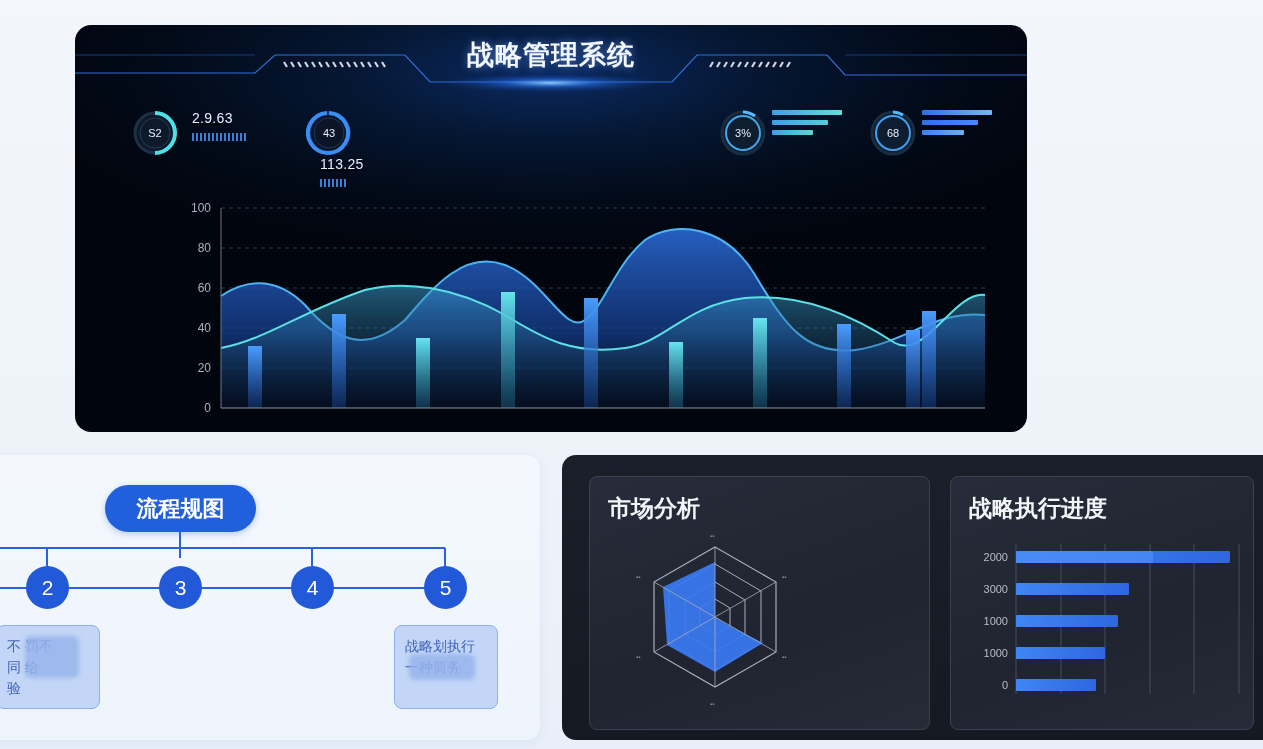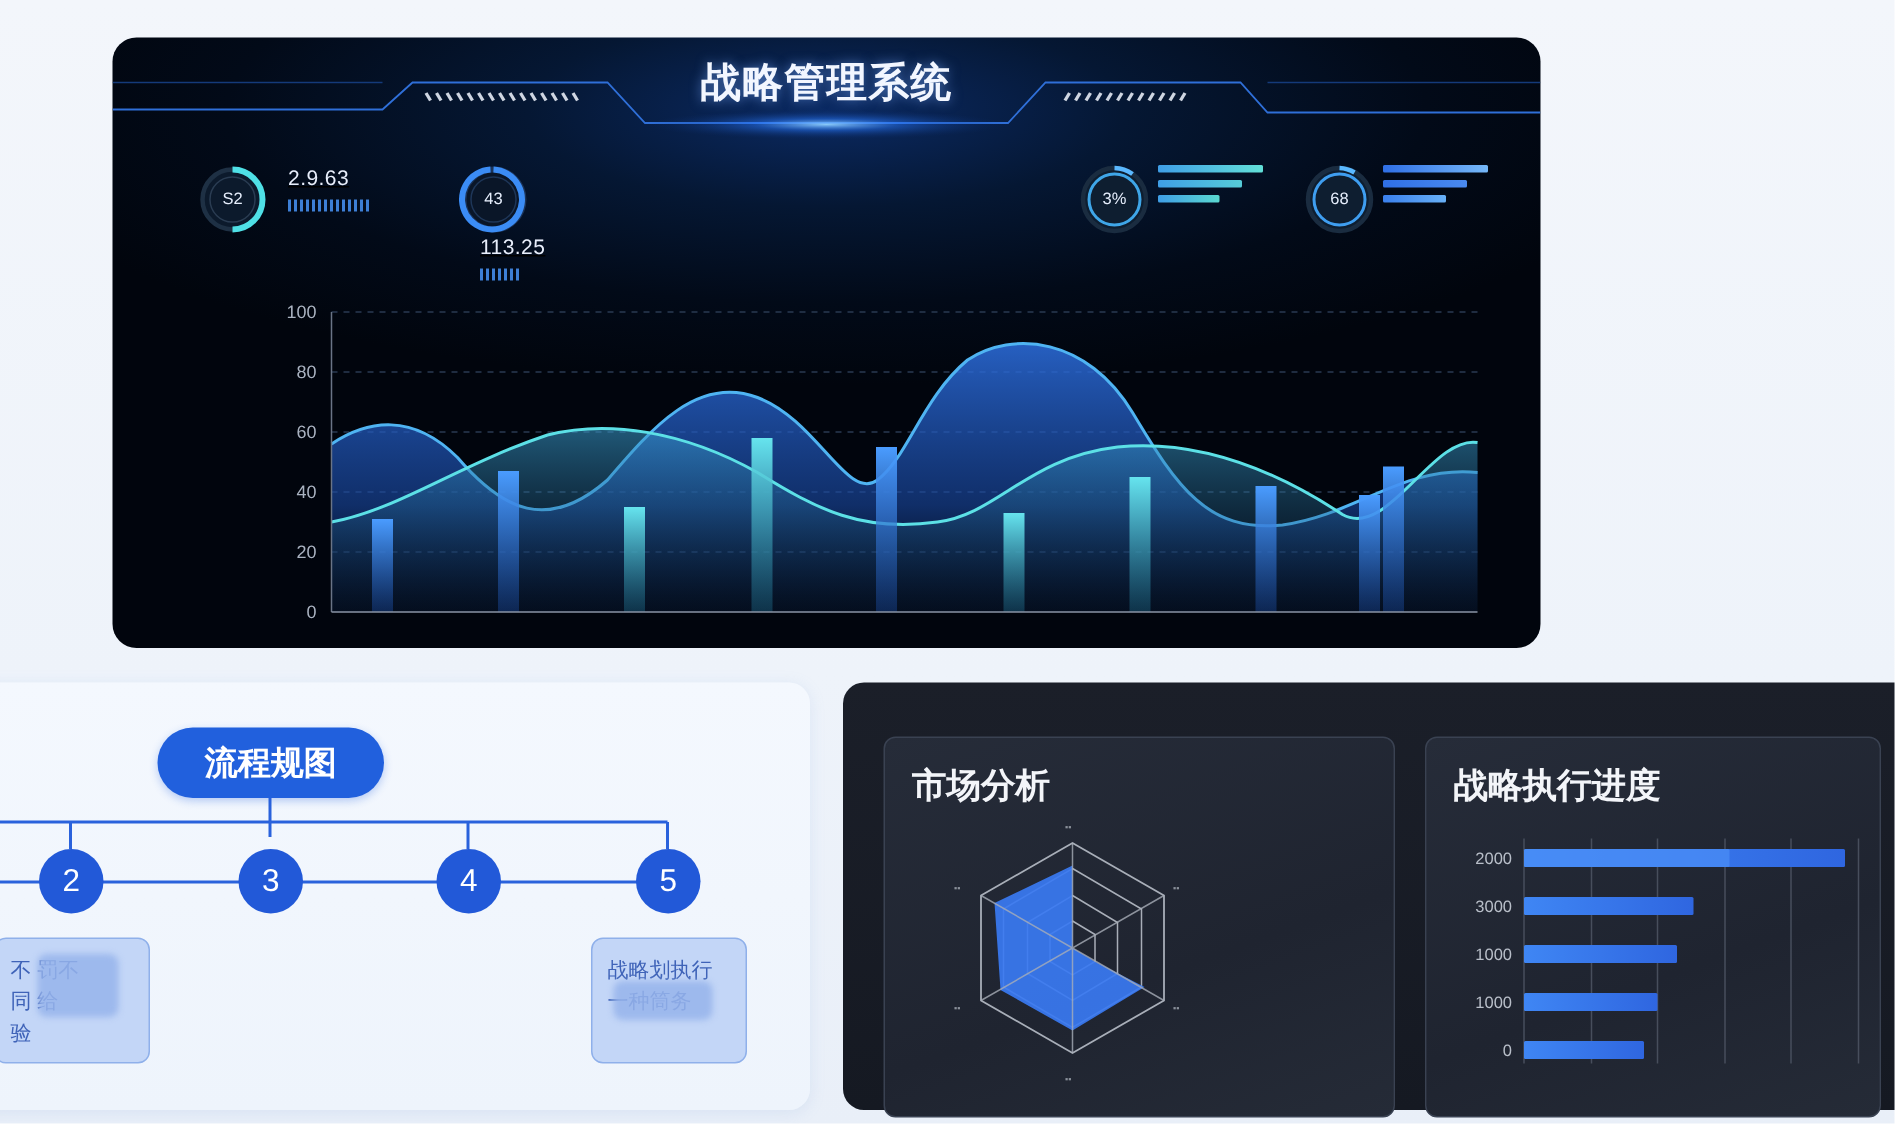--- a/index.html
+++ b/index.html
@@ -72,21 +72,21 @@
     position: absolute; background: rgba(150,180,235,0.85); filter: blur(2px); border-radius: 6px;
   }
 
   
   .dark-panel {
     position: absolute; left: 562px; top: 455px; width: 720px; height: 285px;
     background: linear-gradient(180deg, #1b1f29 0%, #151922 100%);
     border-radius: 14px;
   }
   .card {
-    position: absolute; top: 36px; height: 254px;
+    position: absolute; top: 21px; height: 254px;
     background: linear-gradient(160deg, #262c39 0%, #1f2430 60%, #252b37 100%);
     border: 1px solid #3a4252; border-radius: 8px;
   }
   .card .card-title {
     position: absolute; left: 18px; top: 16px; color: #f3f5f9; font-size: 23px; font-weight: bold;
     font-family: "DejaVu Sans", sans-serif;
   }
   .legend { position: absolute; left: 243px; top: 131px; }
   .legend-item { display: flex; align-items: center; height: 25px; color: #d6dae2; font-size: 13px; }
   .legend-item .dot { width: 10px; height: 10px; border-radius: 50%; margin-right: 8px; }

